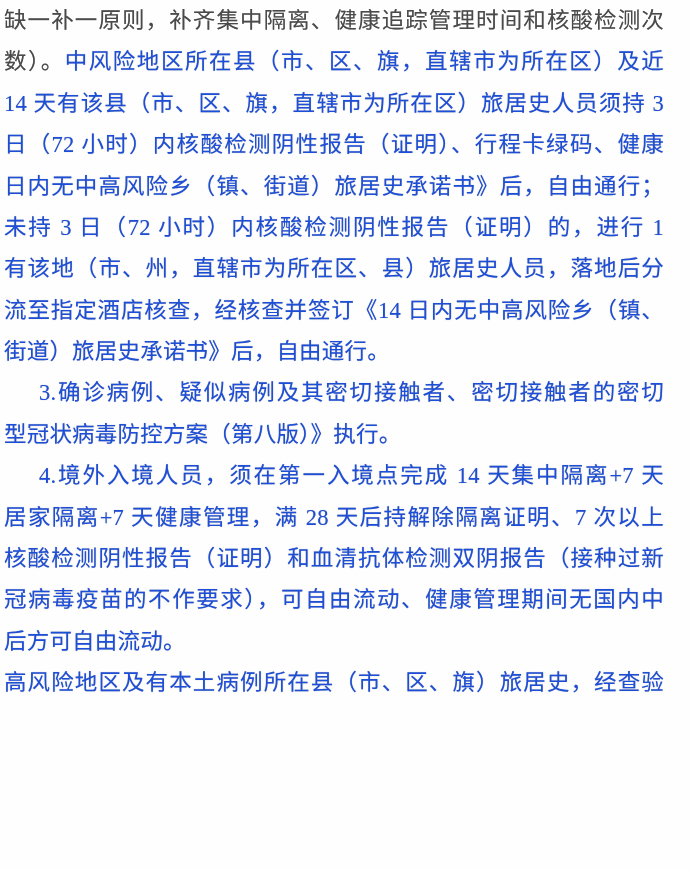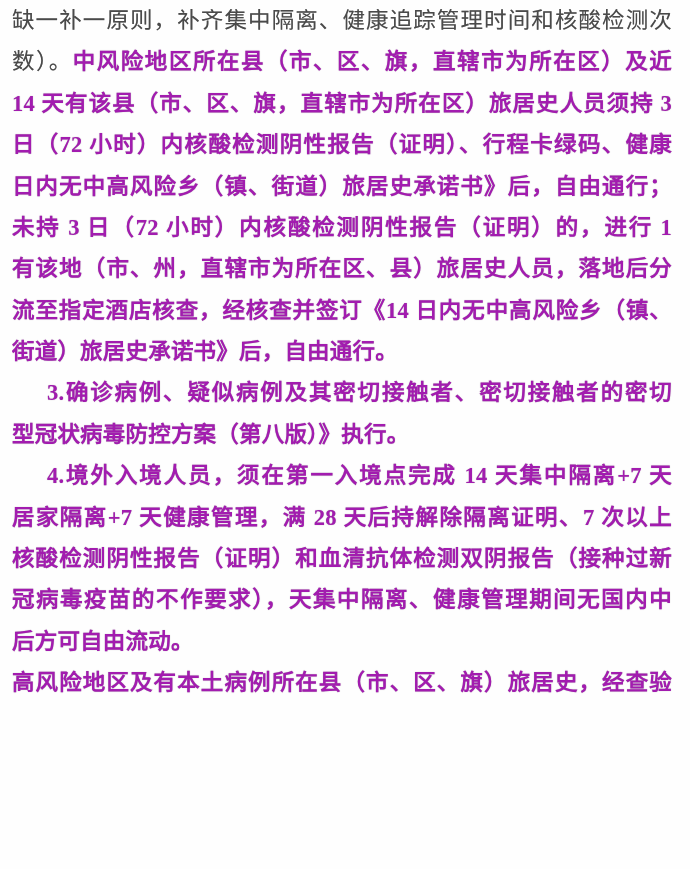--- a/index.html
+++ b/index.html
@@ -9,21 +9,21 @@
   body {
     width: 690px;
     height: 869px;
     overflow: hidden;
     background: #fefefe;
   }
   .page {
     box-sizing: border-box;
     width: 690px;
     height: 869px;
-    padding: 0 12px;
+    padding: 0 4px;
     background: #fefefe;
   }
   .doc-body {
     width: 660px;
   }
   .line {
     font-family: "Liberation Serif", "DejaVu Serif", serif;
     font-size: 22.5px;
     line-height: 41.38px;
     height: 41.38px;
@@ -37,22 +37,22 @@
     text-justify: inter-character;
   }
   .line.no-justify {
     text-align: right;
     text-align-last: left;
   }
   .line.indent {
     text-indent: 35px;
   }
   .run-bold {
-    font-weight: 700;
-    color: #a21caf;
+    font-weight: 400;
+    color: #1d4ed8;
     text-shadow: 0 0 1px rgba(30, 30, 30, 0.35);
   }
   .run-regular {
     font-weight: 400;
     color: #4a4a4a;
     text-shadow: 0 0 0.5px rgba(80, 80, 80, 0.4);
   }
 </style>
 </head>
 <body>
@@ -66,17 +66,17 @@
       <div class="line justify"><span class="run-bold">日内无中高风险乡（镇、街道）旅居史承诺书》后，自由通行；</span></div>
       <div class="line justify"><span class="run-bold">未持 3 日（72 小时）内核酸检测阴性报告（证明）的，进行 1</span></div>
       <div class="line justify"><span class="run-bold">有该地（市、州，直辖市为所在区、县）旅居史人员，落地后分</span></div>
       <div class="line justify"><span class="run-bold">流至指定酒店核查，经核查并签订《14 日内无中高风险乡（镇、</span></div>
       <div class="line no-justify"><span class="run-bold">街道）旅居史承诺书》后，自由通行。</span></div>
       <div class="line justify indent"><span class="run-bold">3.确诊病例、疑似病例及其密切接触者、密切接触者的密切</span></div>
       <div class="line no-justify"><span class="run-bold">型冠状病毒防控方案（第八版）》执行。</span></div>
       <div class="line justify indent"><span class="run-bold">4.境外入境人员，须在第一入境点完成 14 天集中隔离+7 天</span></div>
       <div class="line justify"><span class="run-bold">居家隔离+7 天健康管理，满 28 天后持解除隔离证明、7 次以上</span></div>
       <div class="line justify"><span class="run-bold">核酸检测阴性报告（证明）和血清抗体检测双阴报告（接种过新</span></div>
-      <div class="line justify"><span class="run-bold">冠病毒疫苗的不作要求），天集中隔离、健康管理期间无国内中</span></div>
+      <div class="line justify"><span class="run-bold">冠病毒疫苗的不作要求），可自由流动、健康管理期间无国内中</span></div>
       <div class="line no-justify"><span class="run-bold">后方可自由流动。</span></div>
       <div class="line justify"><span class="run-bold">高风险地区及有本土病例所在县（市、区、旗）旅居史，经查验</span></div>
     </div>
 </div>
 
 </body></html>

